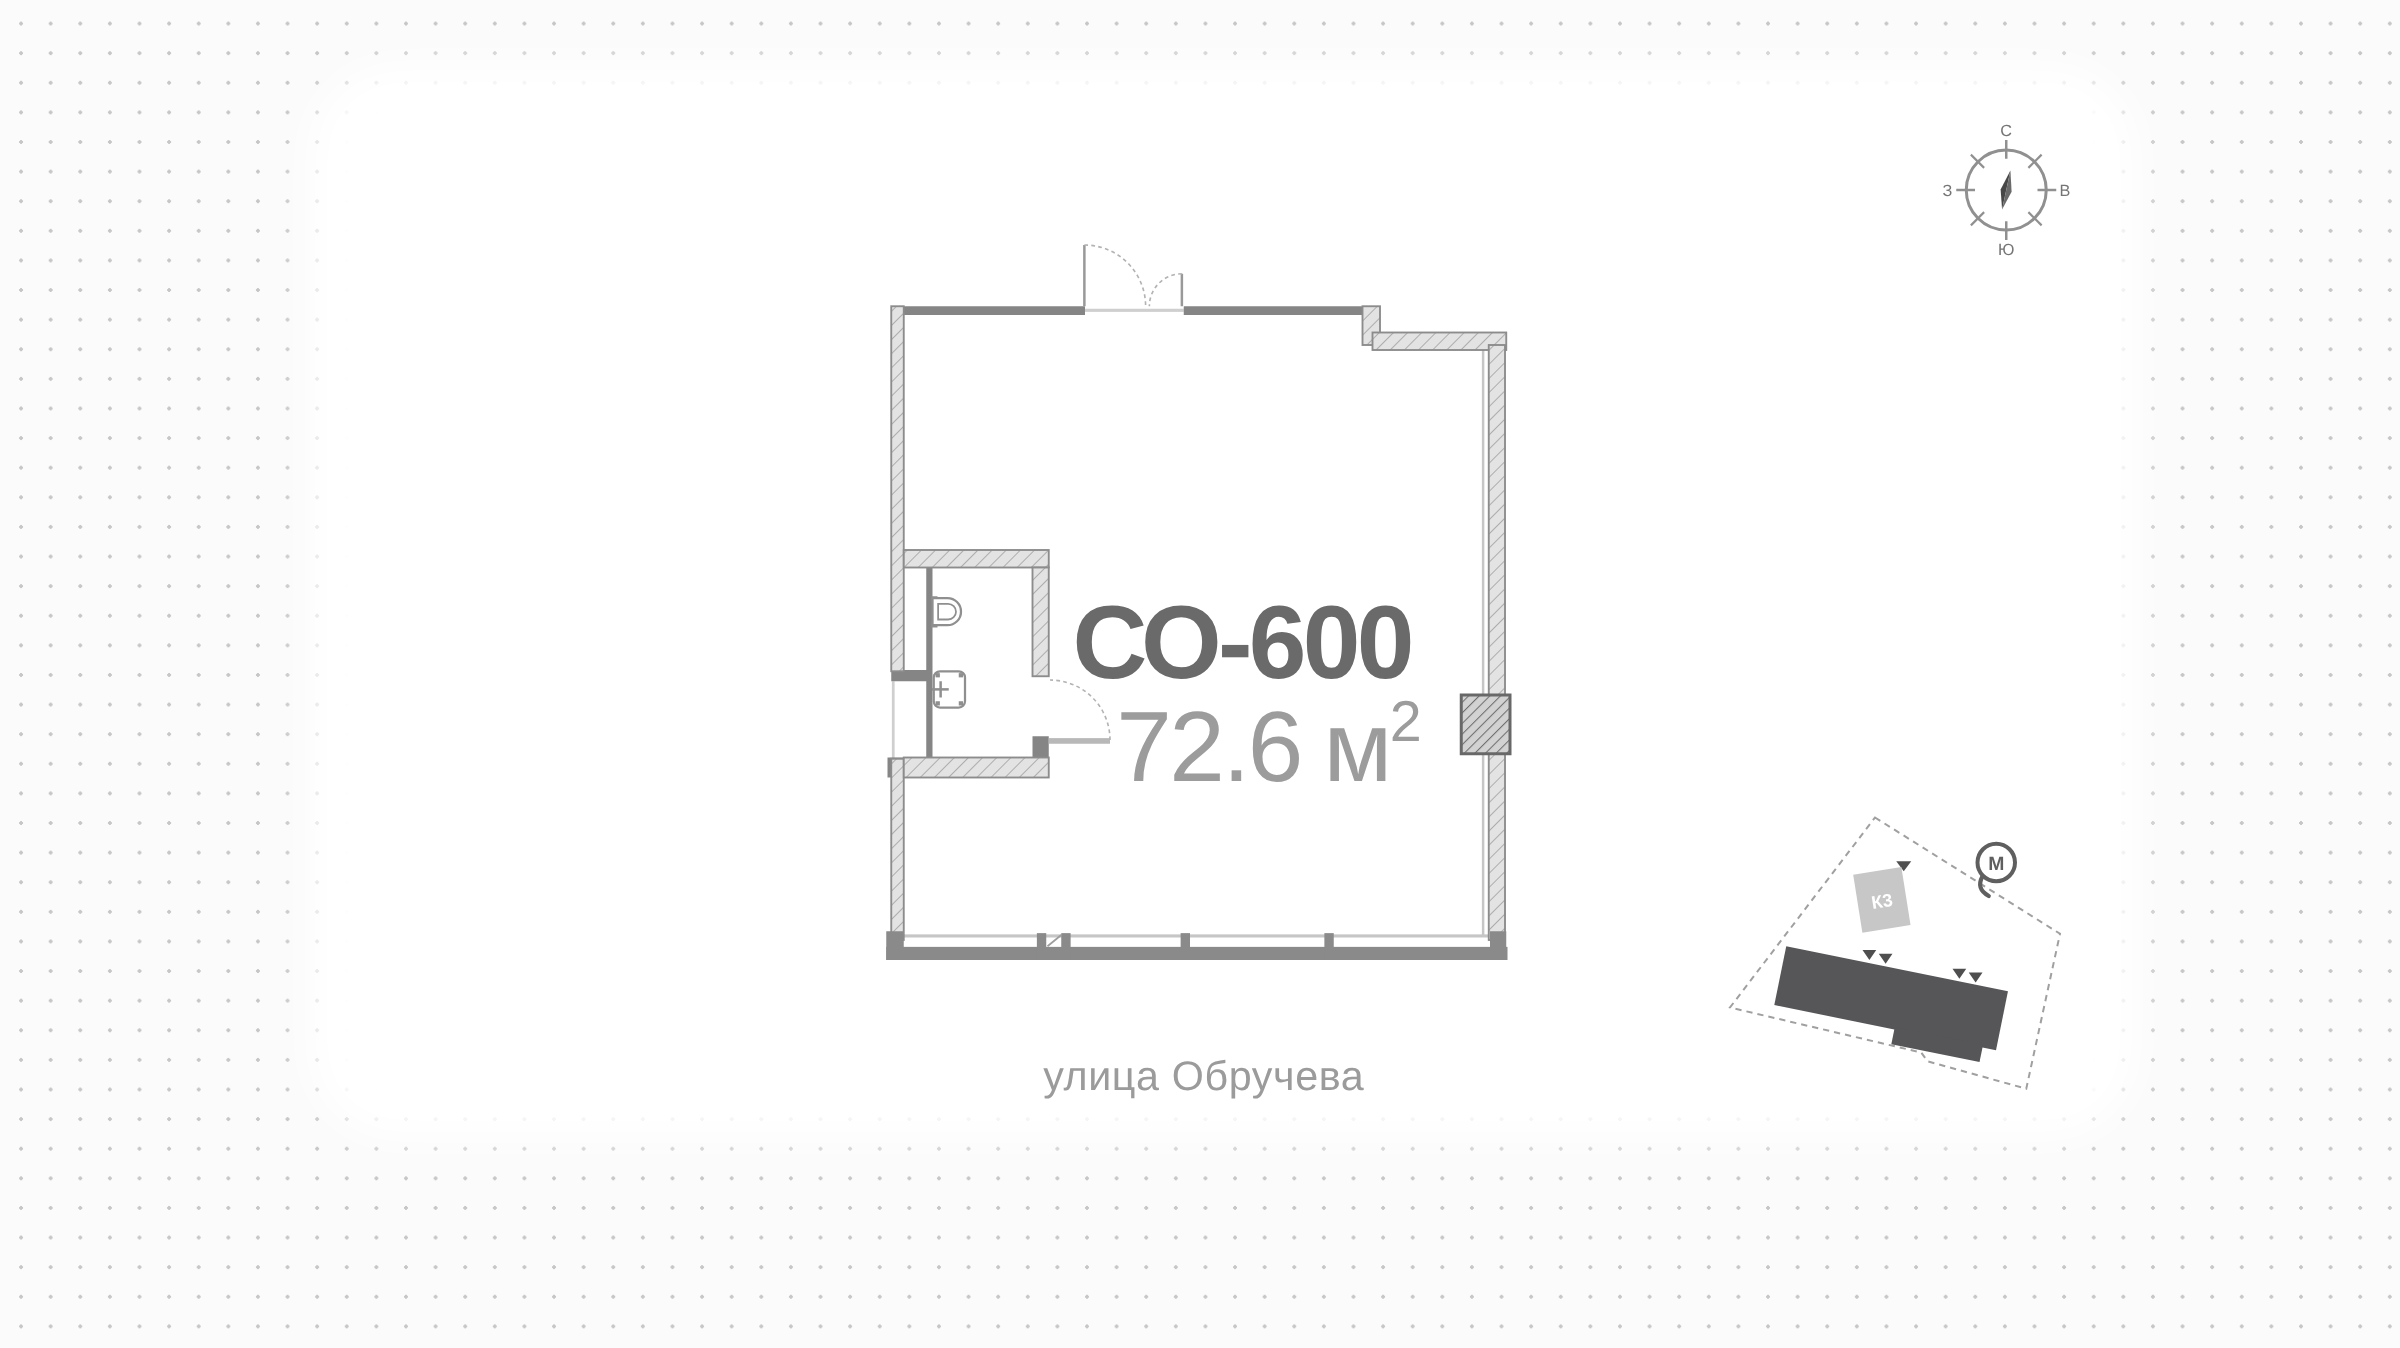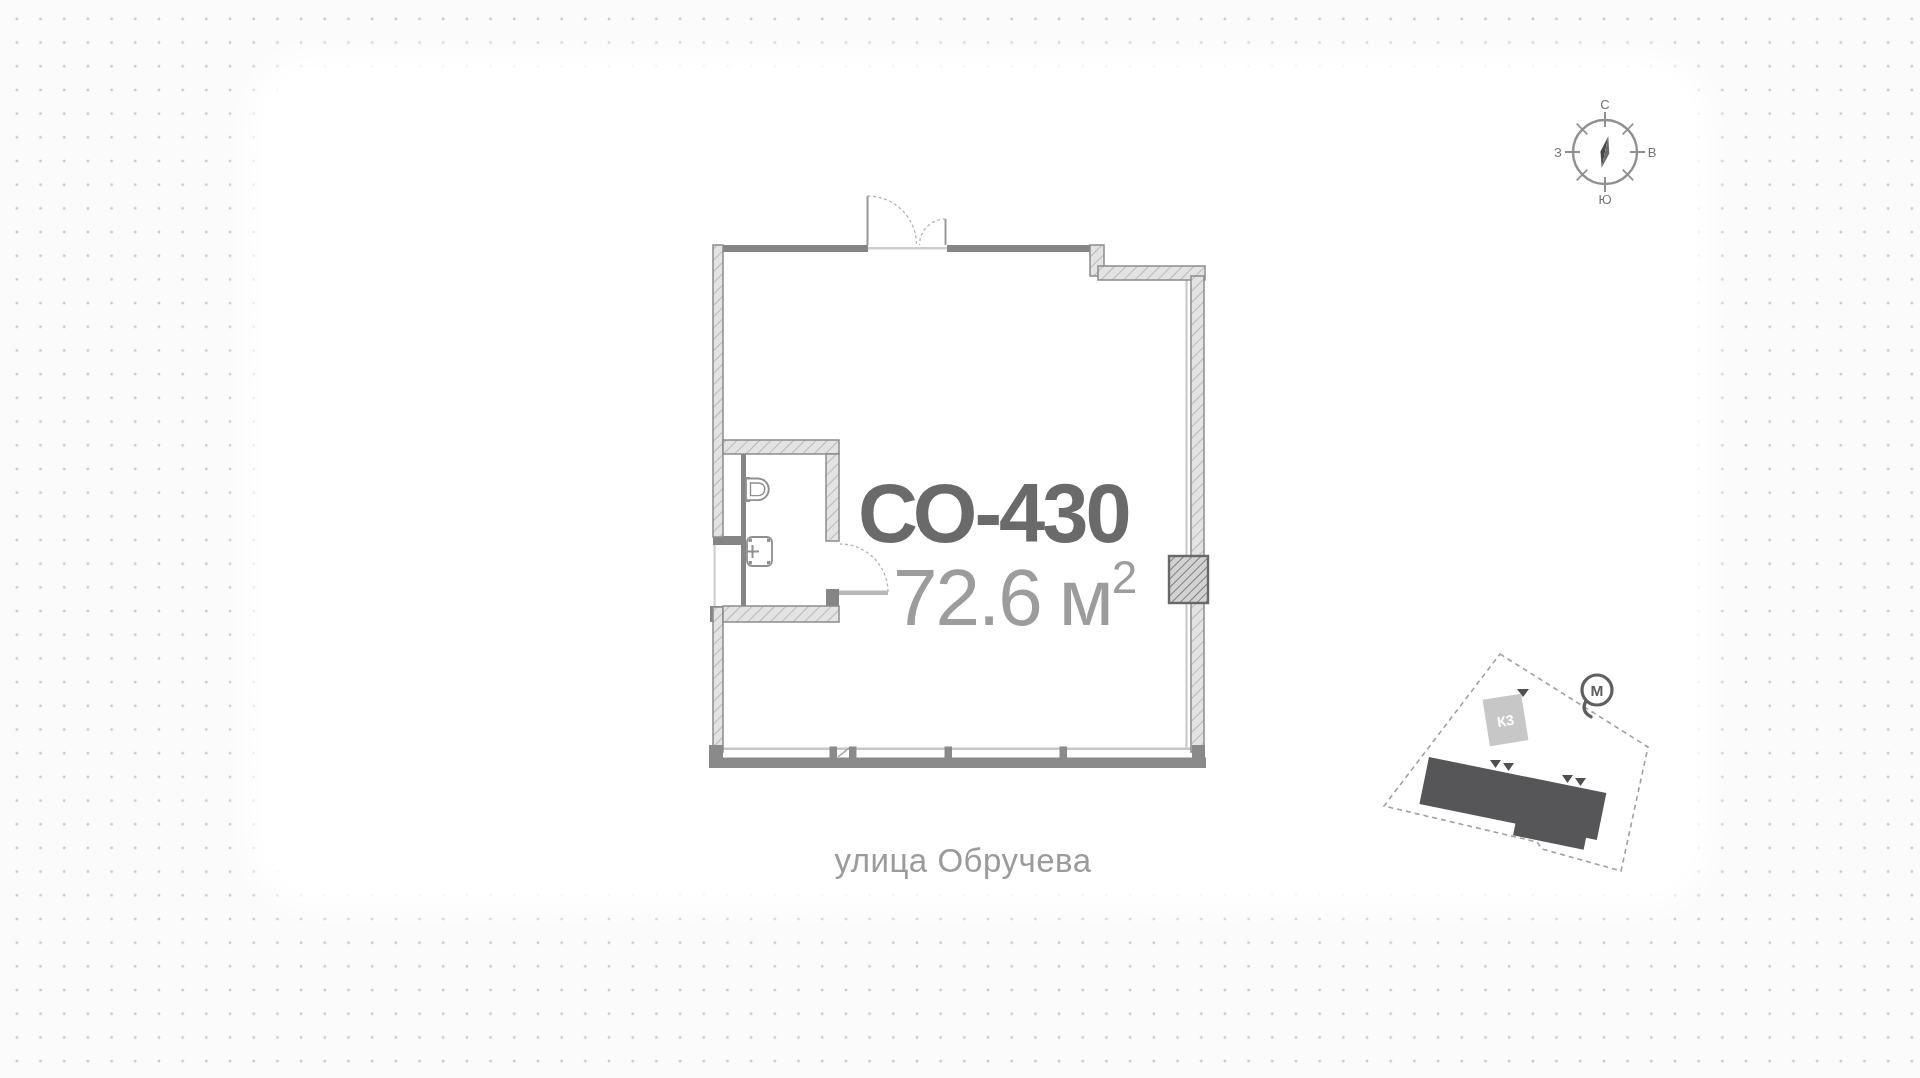--- a/index.html
+++ b/index.html
@@ -173,17 +173,17 @@
     </g>
 
     <g>
       <path d="M 1586 701 C 1582.5 707.5 1583.5 712.5 1591 716.8" fill="none" stroke="#5f5f5f" stroke-width="3.4" stroke-linecap="round"></path>
       <circle cx="1597" cy="690" r="15" fill="#ffffff" stroke="#5f5f5f" stroke-width="3.2"></circle>
       <text class="metro-letter" x="1597" y="696" text-anchor="middle">М</text>
     </g>
   </g>
 </svg>
 
-<div class="unit-title">СО-430</div>
+<div class="unit-title">СО-600</div>
 
 <div class="unit-area"><span>72.6</span><span class="unit-sym">м</span><sup>2</sup></div>
 
 <div class="street">улица Обручева</div>
 
 </body></html>

